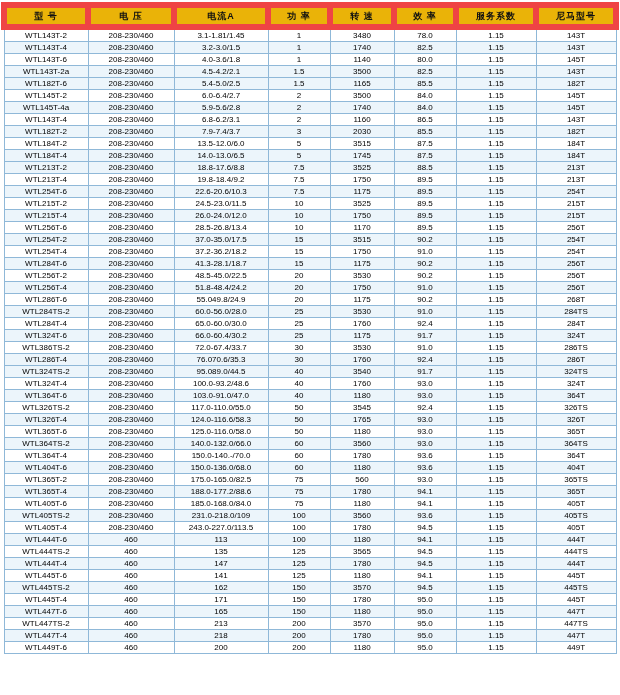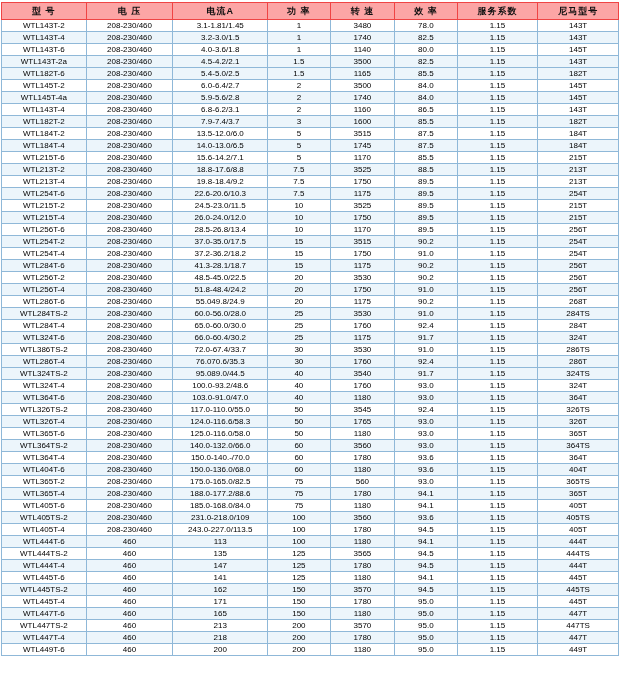--- a/index.html
+++ b/index.html
@@ -24,27 +24,27 @@
     border: 1px solid #8fb8d8;
     font-size: 8px;
     line-height: 9px;
     text-align: center;
     padding: 0;
     height: 11px;
     overflow: hidden;
     white-space: nowrap;
   }
   #spec-table thead th {
-    background: #fca5a5;
+    background: #eab308;
     font-weight: bold;
     font-size: 9px;
     height: 16px;
     color: #111;
     letter-spacing: 1px;
-    border: 1px solid #ef4444;
+    border: 6px solid #ef4444;
   }
   tbody tr.odd td { background: #ffffff; }
   tbody tr.even td { background: #ecf5fb; }
   td.c0 { text-align: center; }
   .col0 { width: 84px; }
   .col1 { width: 86px; }
   .col2 { width: 94px; }
   .col3 { width: 62px; }
   .col4 { width: 64px; }
   .col5 { width: 62px; }
@@ -156,21 +156,21 @@
         <td class="c0">1160</td>
         <td class="c0">86.5</td>
         <td class="c0">1.15</td>
         <td class="c0">143T</td>
       </tr>
       <tr class="even">
         <td class="c0">WTL182T-2</td>
         <td class="c0">208-230/460</td>
         <td class="c0">7.9-7.4/3.7</td>
         <td class="c0">3</td>
-        <td class="c0">1600</td>
+        <td class="c0">2030</td>
         <td class="c0">85.5</td>
         <td class="c0">1.15</td>
         <td class="c0">182T</td>
       </tr>
       <tr class="odd">
         <td class="c0">WTL184T-2</td>
         <td class="c0">208-230/460</td>
         <td class="c0">13.5-12.0/6.0</td>
         <td class="c0">5</td>
         <td class="c0">3515</td>
@@ -181,30 +181,20 @@
       <tr class="even">
         <td class="c0">WTL184T-4</td>
         <td class="c0">208-230/460</td>
         <td class="c0">14.0-13.0/6.5</td>
         <td class="c0">5</td>
         <td class="c0">1745</td>
         <td class="c0">87.5</td>
         <td class="c0">1.15</td>
         <td class="c0">184T</td>
       </tr>
-      <tr class="odd">
-        <td class="c0">WTL215T-6</td>
-        <td class="c0">208-230/460</td>
-        <td class="c0">15.6-14.2/7.1</td>
-        <td class="c0">5</td>
-        <td class="c0">1170</td>
-        <td class="c0">85.5</td>
-        <td class="c0">1.15</td>
-        <td class="c0">215T</td>
-      </tr>
       <tr class="even">
         <td class="c0">WTL213T-2</td>
         <td class="c0">208-230/460</td>
         <td class="c0">18.8-17.6/8.8</td>
         <td class="c0">7.5</td>
         <td class="c0">3525</td>
         <td class="c0">88.5</td>
         <td class="c0">1.15</td>
         <td class="c0">213T</td>
       </tr>

